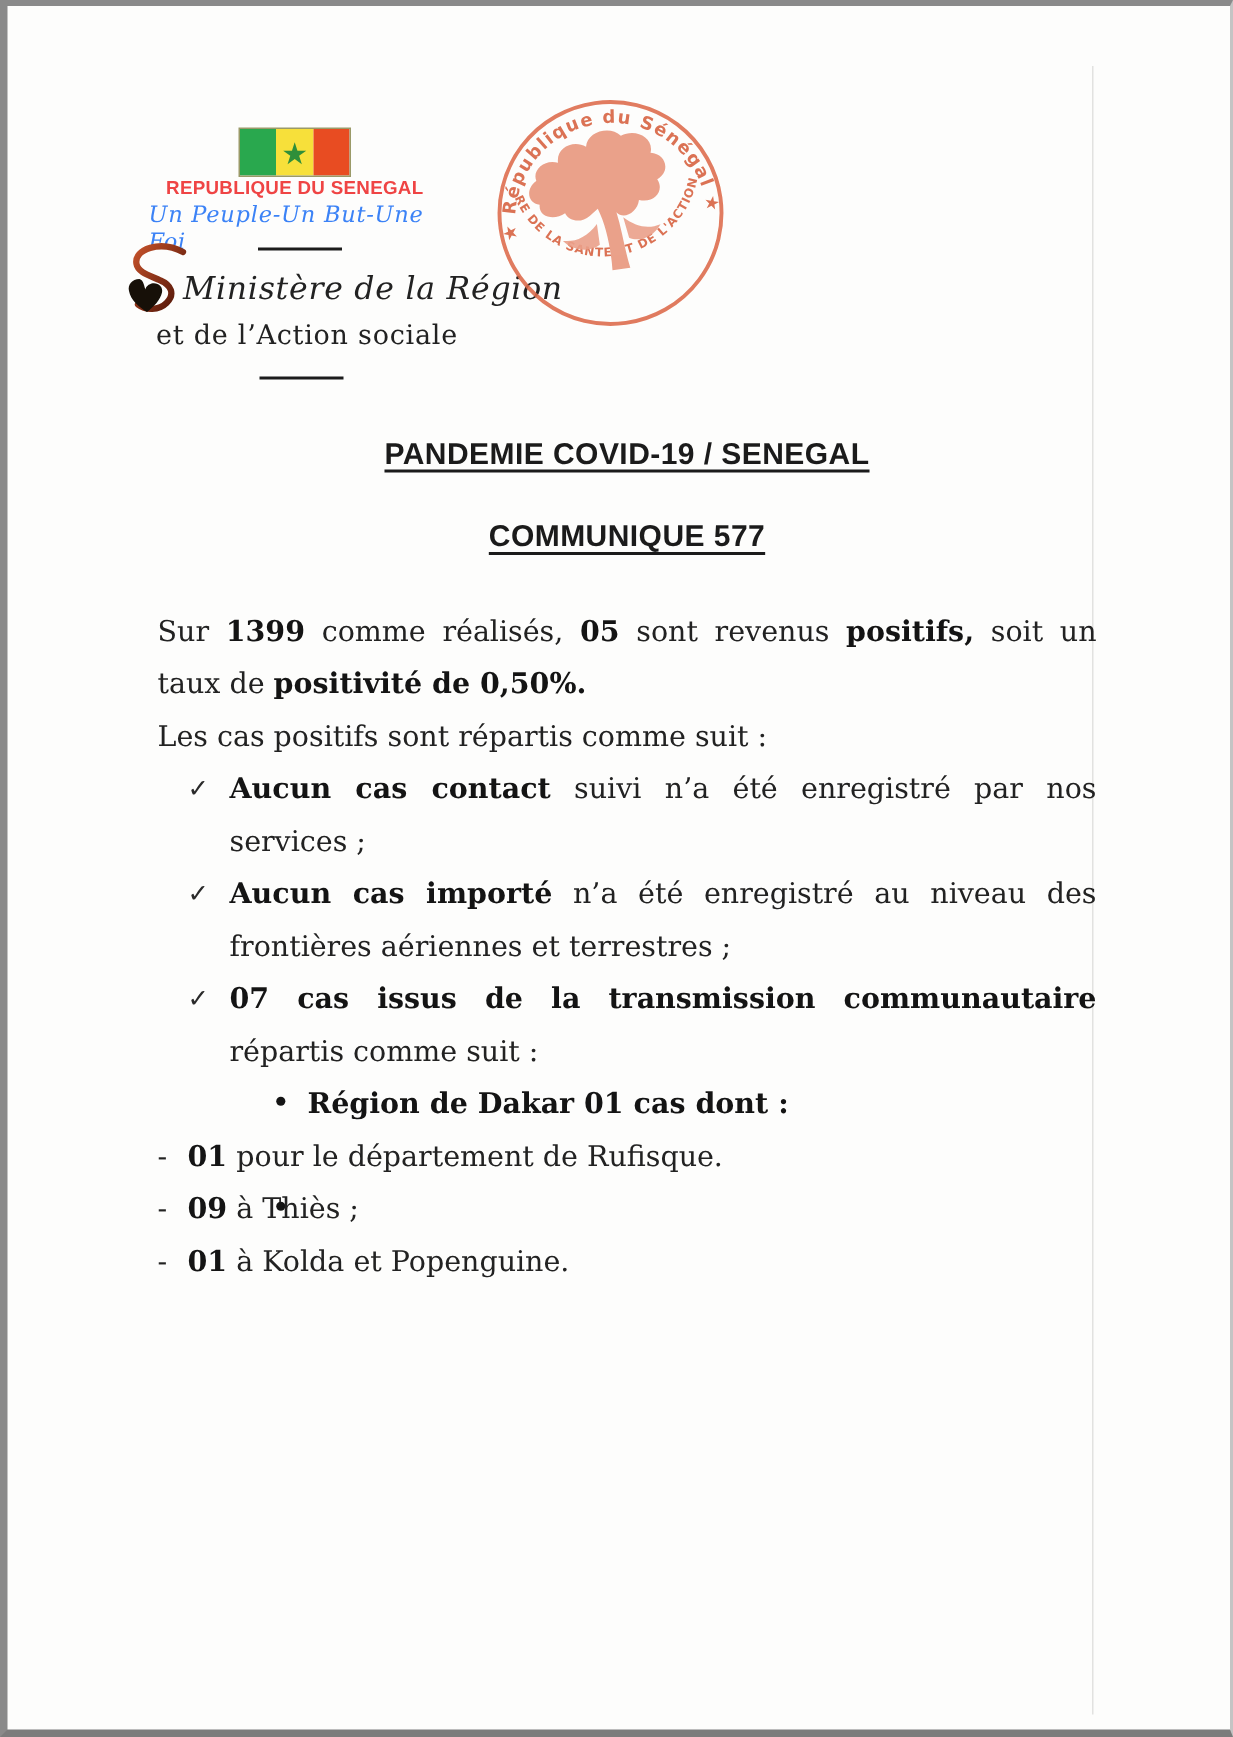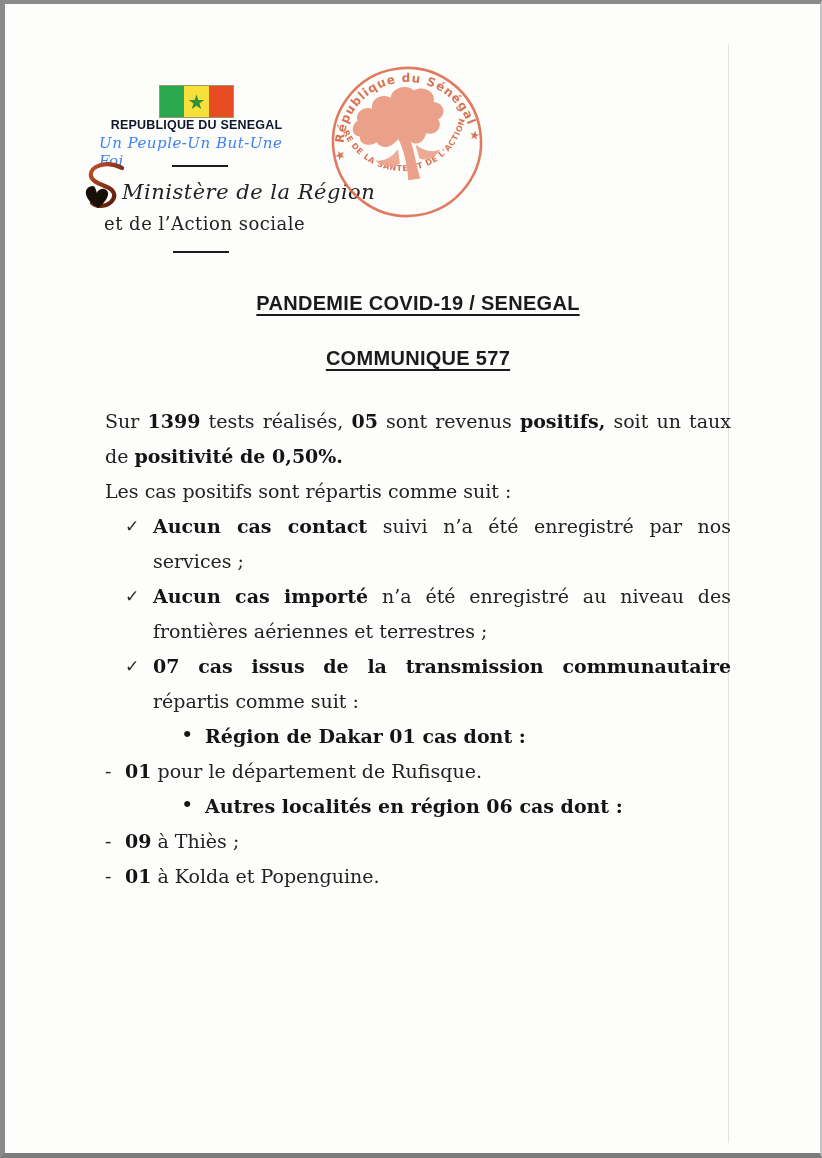--- a/index.html
+++ b/index.html
@@ -13,21 +13,21 @@
   }
   .abs{position:absolute;}
   
   .edge-line{position:absolute;left:723px;top:40px;bottom:10px;width:1px;background:#e2e2e0;}
   
   .flag{left:155px;top:82px;width:73px;height:31px;display:flex;outline:1px solid #9a9a68;}
   .flag>div{flex:1;}
   .flag .star{position:absolute;left:0;top:0;width:100%;height:100%;
     display:flex;align-items:center;justify-content:center;font-size:20px;line-height:1;}
   .republic{left:104px;top:114px;width:175px;text-align:center;
-    font-family:"Liberation Sans",sans-serif;font-weight:bold;font-size:12.5px;color:#0f172a;letter-spacing:.2px;}
+    font-family:"Liberation Sans",sans-serif;font-weight:bold;font-size:12.5px;color:#ef4444;letter-spacing:.2px;}
   .motto{left:94px;top:130px;width:195px;text-align:left;
     font-style:italic;font-size:15px;color:#3b82f6;letter-spacing:.5px;}
   .rule{height:2px;background:#1c1c1c;}
   .ministry1{left:117px;top:176px;font-style:italic;font-size:21px;color:#222;letter-spacing:.5px;}
   .ministry2{left:99px;top:209px;font-size:18px;color:#222;letter-spacing:.5px;}
   .dateline{left:524px;top:181px;width:210px;font-style:italic;font-size:21px;color:#3a3a3a;letter-spacing:1px;white-space:nowrap;}
   .doc-title{position:absolute;left:0;width:826px;text-align:center;
     font-family:"Liberation Sans",sans-serif;font-weight:bold;font-size:20px;color:#1b1b1b;
     text-decoration:underline;text-underline-offset:4px;text-decoration-thickness:2px;letter-spacing:.3px;}
   .t1{top:288px;} .t2{top:343px;}
@@ -95,21 +95,21 @@
       </g>
     </g>
   </svg>
 
 
   <div class="doc-title t1">PANDEMIE COVID-19 / SENEGAL</div>
   <div class="doc-title t2">COMMUNIQUE 577</div>
 
   <div class="abs body">
 
-    <p class="just"><span>Sur </span><b>1399</b><span> tests réalisés, </span><b>05</b><span> sont revenus </span><b>positifs,</b><span> soit un taux de </span><b>positivité de 0,50%.</b></p>
+    <p class="just"><span>Sur </span><b>1399</b><span> comme réalisés, </span><b>05</b><span> sont revenus </span><b>positifs,</b><span> soit un taux de </span><b>positivité de 0,50%.</b></p>
 
     <p>Les cas positifs sont répartis comme suit :</p>
 
     <div class="li check just">
       <span class="mark">✓</span><b>Aucun cas contact</b><span> suivi n’a été enregistré par nos services ;</span>
     </div>
     <div class="li check just">
       <span class="mark">✓</span><b>Aucun cas importé</b><span> n’a été enregistré au niveau des frontières aériennes et terrestres ;</span>
     </div>
     <div class="li check just">
@@ -117,21 +117,21 @@
     </div>
 
     <div class="li bullet mt12">
       <span class="mark">•</span><b>Région de Dakar 01 cas dont :</b>
     </div>
     <div class="li dash">
       <span class="mark">-</span><b>01</b><span> pour le département de Rufisque.</span>
     </div>
 
     <div class="li bullet mt55">
-      <span class="mark">•</span><b>Autres localités en région 06 cas dont :</b>
+      <span class="mark">•</span>
     </div>
     <div class="li dash">
       <span class="mark">-</span><b>09</b><span> à Thiès ;</span>
     </div>
     <div class="li dash">
       <span class="mark">-</span><b>01</b><span> à Kolda et Popenguine.</span>
     </div>
   </div>
 
 </div>

